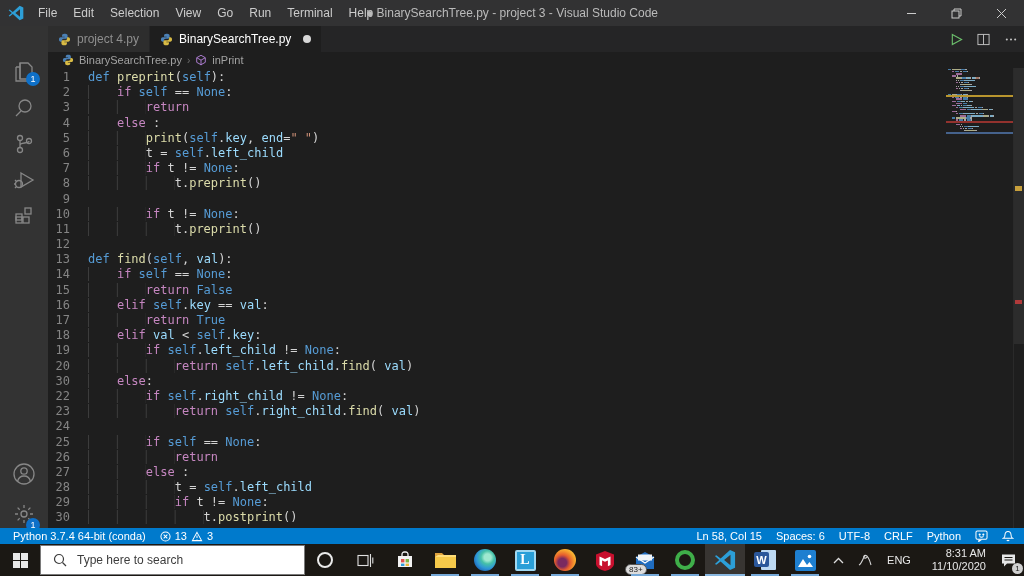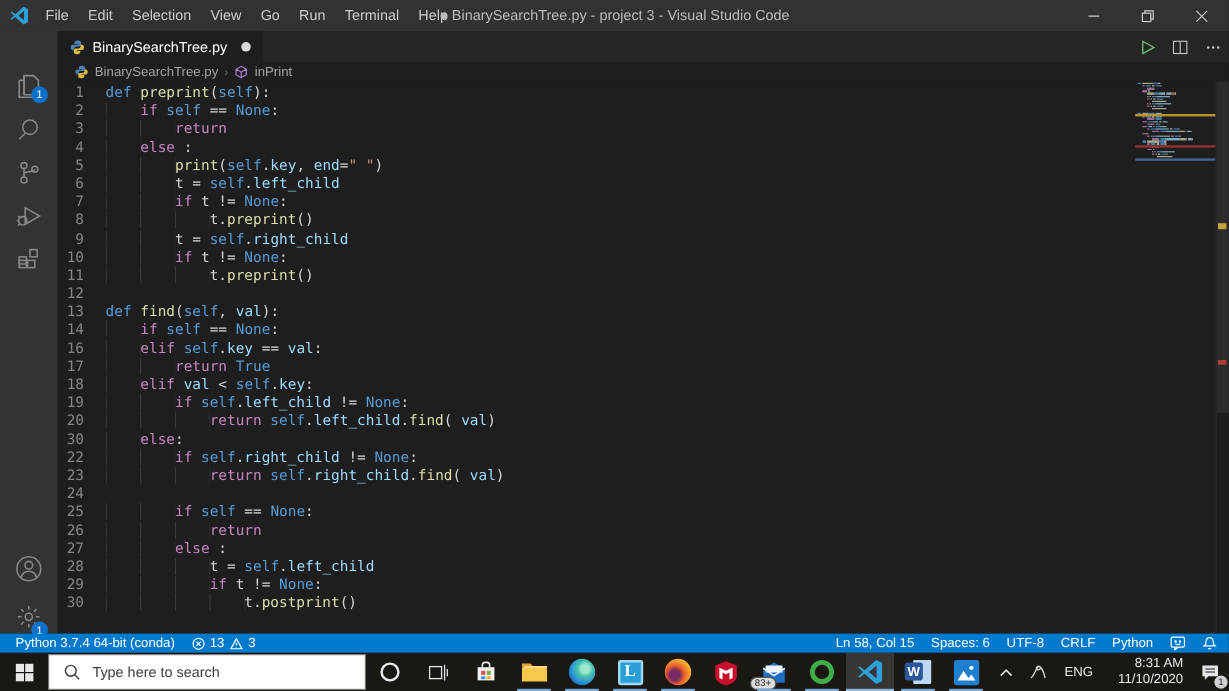--- a/index.html
+++ b/index.html
@@ -182,20 +182,27 @@
   <div class="act-icon" style="top:468px;">
     <svg width="26" height="26" viewBox="0 0 26 26">
         <circle cx="13" cy="13" r="3"></circle>
         <path d="M13 4v3M13 19v3M4 13h3M19 13h3M6.6 6.6l2.1 2.1M17.3 17.3l2.1 2.1M6.6 19.4l2.1-2.1M17.3 8.7l2.1-2.1"></path>
       </svg>
     <div class="act-badge" style="left:26px; top:24px;">1</div>
   </div>
 </div>
 
 <div id="tabbar">
+  <div class="tab inactive">
+    <svg width="13" height="13" viewBox="0 0 16 16">
+        <path fill="#4b80b5" d="M7.9 1C6 1 5 1.9 5 3.2v1.4h3.2v.7H3.4C2 5.3 1.2 6.4 1.2 8s.8 2.7 2.2 2.7h1.4V9.2c0-1.2 1-2.2 2.2-2.2h3c1 0 1.8-.8 1.8-1.8V3.2C11.8 1.9 10.5 1 9 1z"></path>
+        <path fill="#d8bb45" d="M8.1 15c1.9 0 2.9-.9 2.9-2.2v-1.4H7.8v-.7h4.8c1.4 0 2.2-1.1 2.2-2.7s-.8-2.7-2.2-2.7h-1.4v1.5c0 1.2-1 2.2-2.2 2.2H6c-1 0-1.8.8-1.8 1.8v2C4.2 14.1 5.5 15 7 15z"></path>
+      </svg>
+    <span>project 4.py</span>
+  </div>
   <div class="tab active">
     <svg width="13" height="13" viewBox="0 0 16 16">
         <path fill="#4b80b5" d="M7.9 1C6 1 5 1.9 5 3.2v1.4h3.2v.7H3.4C2 5.3 1.2 6.4 1.2 8s.8 2.7 2.2 2.7h1.4V9.2c0-1.2 1-2.2 2.2-2.2h3c1 0 1.8-.8 1.8-1.8V3.2C11.8 1.9 10.5 1 9 1z"></path>
         <path fill="#d8bb45" d="M8.1 15c1.9 0 2.9-.9 2.9-2.2v-1.4H7.8v-.7h4.8c1.4 0 2.2-1.1 2.2-2.7s-.8-2.7-2.2-2.7h-1.4v1.5c0 1.2-1 2.2-2.2 2.2H6c-1 0-1.8.8-1.8 1.8v2C4.2 14.1 5.5 15 7 15z"></path>
       </svg>
     <span>BinarySearchTree.py</span>
     <span class="mod-dot"></span>
   </div>
 </div>
 <div id="editor-actions">
@@ -229,26 +236,27 @@
 <div id="editor">
   <div id="code-lines">
       <div class="row"><span class="num">1</span><span><span class="tok-blu">def</span><span class="tok-ws"> </span><span class="tok-fn">preprint</span><span class="tok-op">(</span><span class="tok-blu">self</span><span class="tok-op">):</span></span></div>
       <div class="row"><span class="num">2</span><span><span class="tok-ws ind">    </span><span class="tok-ctl">if</span><span class="tok-ws"> </span><span class="tok-blu">self</span><span class="tok-ws"> </span><span class="tok-op">==</span><span class="tok-ws"> </span><span class="tok-blu">None</span><span class="tok-op">:</span></span></div>
       <div class="row"><span class="num">3</span><span><span class="tok-ws ind">        </span><span class="tok-ctl">return</span></span></div>
       <div class="row"><span class="num">4</span><span><span class="tok-ws ind">    </span><span class="tok-ctl">else</span><span class="tok-ws"> </span><span class="tok-op">:</span></span></div>
       <div class="row"><span class="num">5</span><span><span class="tok-ws ind">        </span><span class="tok-fn">print</span><span class="tok-op">(</span><span class="tok-blu">self</span><span class="tok-op">.</span><span class="tok-att">key</span><span class="tok-op">,</span><span class="tok-ws"> </span><span class="tok-att">end</span><span class="tok-op">=</span><span class="tok-str">" "</span><span class="tok-op">)</span></span></div>
       <div class="row"><span class="num">6</span><span><span class="tok-ws ind">        </span><span class="tok-op">t</span><span class="tok-ws"> </span><span class="tok-op">=</span><span class="tok-ws"> </span><span class="tok-blu">self</span><span class="tok-op">.</span><span class="tok-att">left_child</span></span></div>
       <div class="row"><span class="num">7</span><span><span class="tok-ws ind">        </span><span class="tok-ctl">if</span><span class="tok-ws"> </span><span class="tok-op">t</span><span class="tok-ws"> </span><span class="tok-op">!=</span><span class="tok-ws"> </span><span class="tok-blu">None</span><span class="tok-op">:</span></span></div>
       <div class="row"><span class="num">8</span><span><span class="tok-ws ind">            </span><span class="tok-op">t.</span><span class="tok-fn">preprint</span><span class="tok-op">()</span></span></div>
-      <div class="row"><span class="num">9</span><span><span class="tok-ws ind">        </span><span class="tok-op">t</span><span class="tok-ws"> </span><span class="tok-op">=</span><span class="tok-ws"> </span><span class="tok-blu">self</span><span class="tok-op">.</span><span class="tok-att">right_child</span></span></div>
+      <div class="row"><span class="num">9</span></div>
       <div class="row"><span class="num">10</span><span><span class="tok-ws ind">        </span><span class="tok-ctl">if</span><span class="tok-ws"> </span><span class="tok-op">t</span><span class="tok-ws"> </span><span class="tok-op">!=</span><span class="tok-ws"> </span><span class="tok-blu">None</span><span class="tok-op">:</span></span></div>
       <div class="row"><span class="num">11</span><span><span class="tok-ws ind">            </span><span class="tok-op">t.</span><span class="tok-fn">preprint</span><span class="tok-op">()</span></span></div>
       <div class="row"><span class="num">12</span><span></span></div>
       <div class="row"><span class="num">13</span><span><span class="tok-blu">def</span><span class="tok-ws"> </span><span class="tok-fn">find</span><span class="tok-op">(</span><span class="tok-blu">self</span><span class="tok-op">,</span><span class="tok-ws"> </span><span class="tok-att">val</span><span class="tok-op">):</span></span></div>
       <div class="row"><span class="num">14</span><span><span class="tok-ws ind">    </span><span class="tok-ctl">if</span><span class="tok-ws"> </span><span class="tok-blu">self</span><span class="tok-ws"> </span><span class="tok-op">==</span><span class="tok-ws"> </span><span class="tok-blu">None</span><span class="tok-op">:</span></span></div>
+      <div class="row"><span class="num">15</span><span><span class="tok-ws ind">        </span><span class="tok-ctl">return</span><span class="tok-ws"> </span><span class="tok-blu">False</span></span></div>
       <div class="row"><span class="num">16</span><span><span class="tok-ws ind">    </span><span class="tok-ctl">elif</span><span class="tok-ws"> </span><span class="tok-blu">self</span><span class="tok-op">.</span><span class="tok-att">key</span><span class="tok-ws"> </span><span class="tok-op">==</span><span class="tok-ws"> </span><span class="tok-att">val</span><span class="tok-op">:</span></span></div>
       <div class="row"><span class="num">17</span><span><span class="tok-ws ind">        </span><span class="tok-ctl">return</span><span class="tok-ws"> </span><span class="tok-blu">True</span></span></div>
       <div class="row"><span class="num">18</span><span><span class="tok-ws ind">    </span><span class="tok-ctl">elif</span><span class="tok-ws"> </span><span class="tok-att">val</span><span class="tok-ws"> </span><span class="tok-op">&lt;</span><span class="tok-ws"> </span><span class="tok-blu">self</span><span class="tok-op">.</span><span class="tok-att">key</span><span class="tok-op">:</span></span></div>
       <div class="row"><span class="num">19</span><span><span class="tok-ws ind">        </span><span class="tok-ctl">if</span><span class="tok-ws"> </span><span class="tok-blu">self</span><span class="tok-op">.</span><span class="tok-att">left_child</span><span class="tok-ws"> </span><span class="tok-op">!=</span><span class="tok-ws"> </span><span class="tok-blu">None</span><span class="tok-op">:</span></span></div>
       <div class="row"><span class="num">20</span><span><span class="tok-ws ind">            </span><span class="tok-ctl">return</span><span class="tok-ws"> </span><span class="tok-blu">self</span><span class="tok-op">.</span><span class="tok-att">left_child</span><span class="tok-op">.</span><span class="tok-fn">find</span><span class="tok-op">(</span><span class="tok-ws"> </span><span class="tok-att">val</span><span class="tok-op">)</span></span></div>
       <div class="row"><span class="num">30</span><span><span class="tok-ws ind">    </span><span class="tok-ctl">else</span><span class="tok-op">:</span></span></div>
       <div class="row"><span class="num">22</span><span><span class="tok-ws ind">        </span><span class="tok-ctl">if</span><span class="tok-ws"> </span><span class="tok-blu">self</span><span class="tok-op">.</span><span class="tok-att">right_child</span><span class="tok-ws"> </span><span class="tok-op">!=</span><span class="tok-ws"> </span><span class="tok-blu">None</span><span class="tok-op">:</span></span></div>
       <div class="row"><span class="num">23</span><span><span class="tok-ws ind">            </span><span class="tok-ctl">return</span><span class="tok-ws"> </span><span class="tok-blu">self</span><span class="tok-op">.</span><span class="tok-att">right_child</span><span class="tok-op">.</span><span class="tok-fn">find</span><span class="tok-op">(</span><span class="tok-ws"> </span><span class="tok-att">val</span><span class="tok-op">)</span></span></div>
       <div class="row"><span class="num">24</span></div>
       <div class="row"><span class="num">25</span><span><span class="tok-ws ind">        </span><span class="tok-ctl">if</span><span class="tok-ws"> </span><span class="tok-blu">self</span><span class="tok-ws"> </span><span class="tok-op">==</span><span class="tok-ws"> </span><span class="tok-blu">None</span><span class="tok-op">:</span></span></div>

